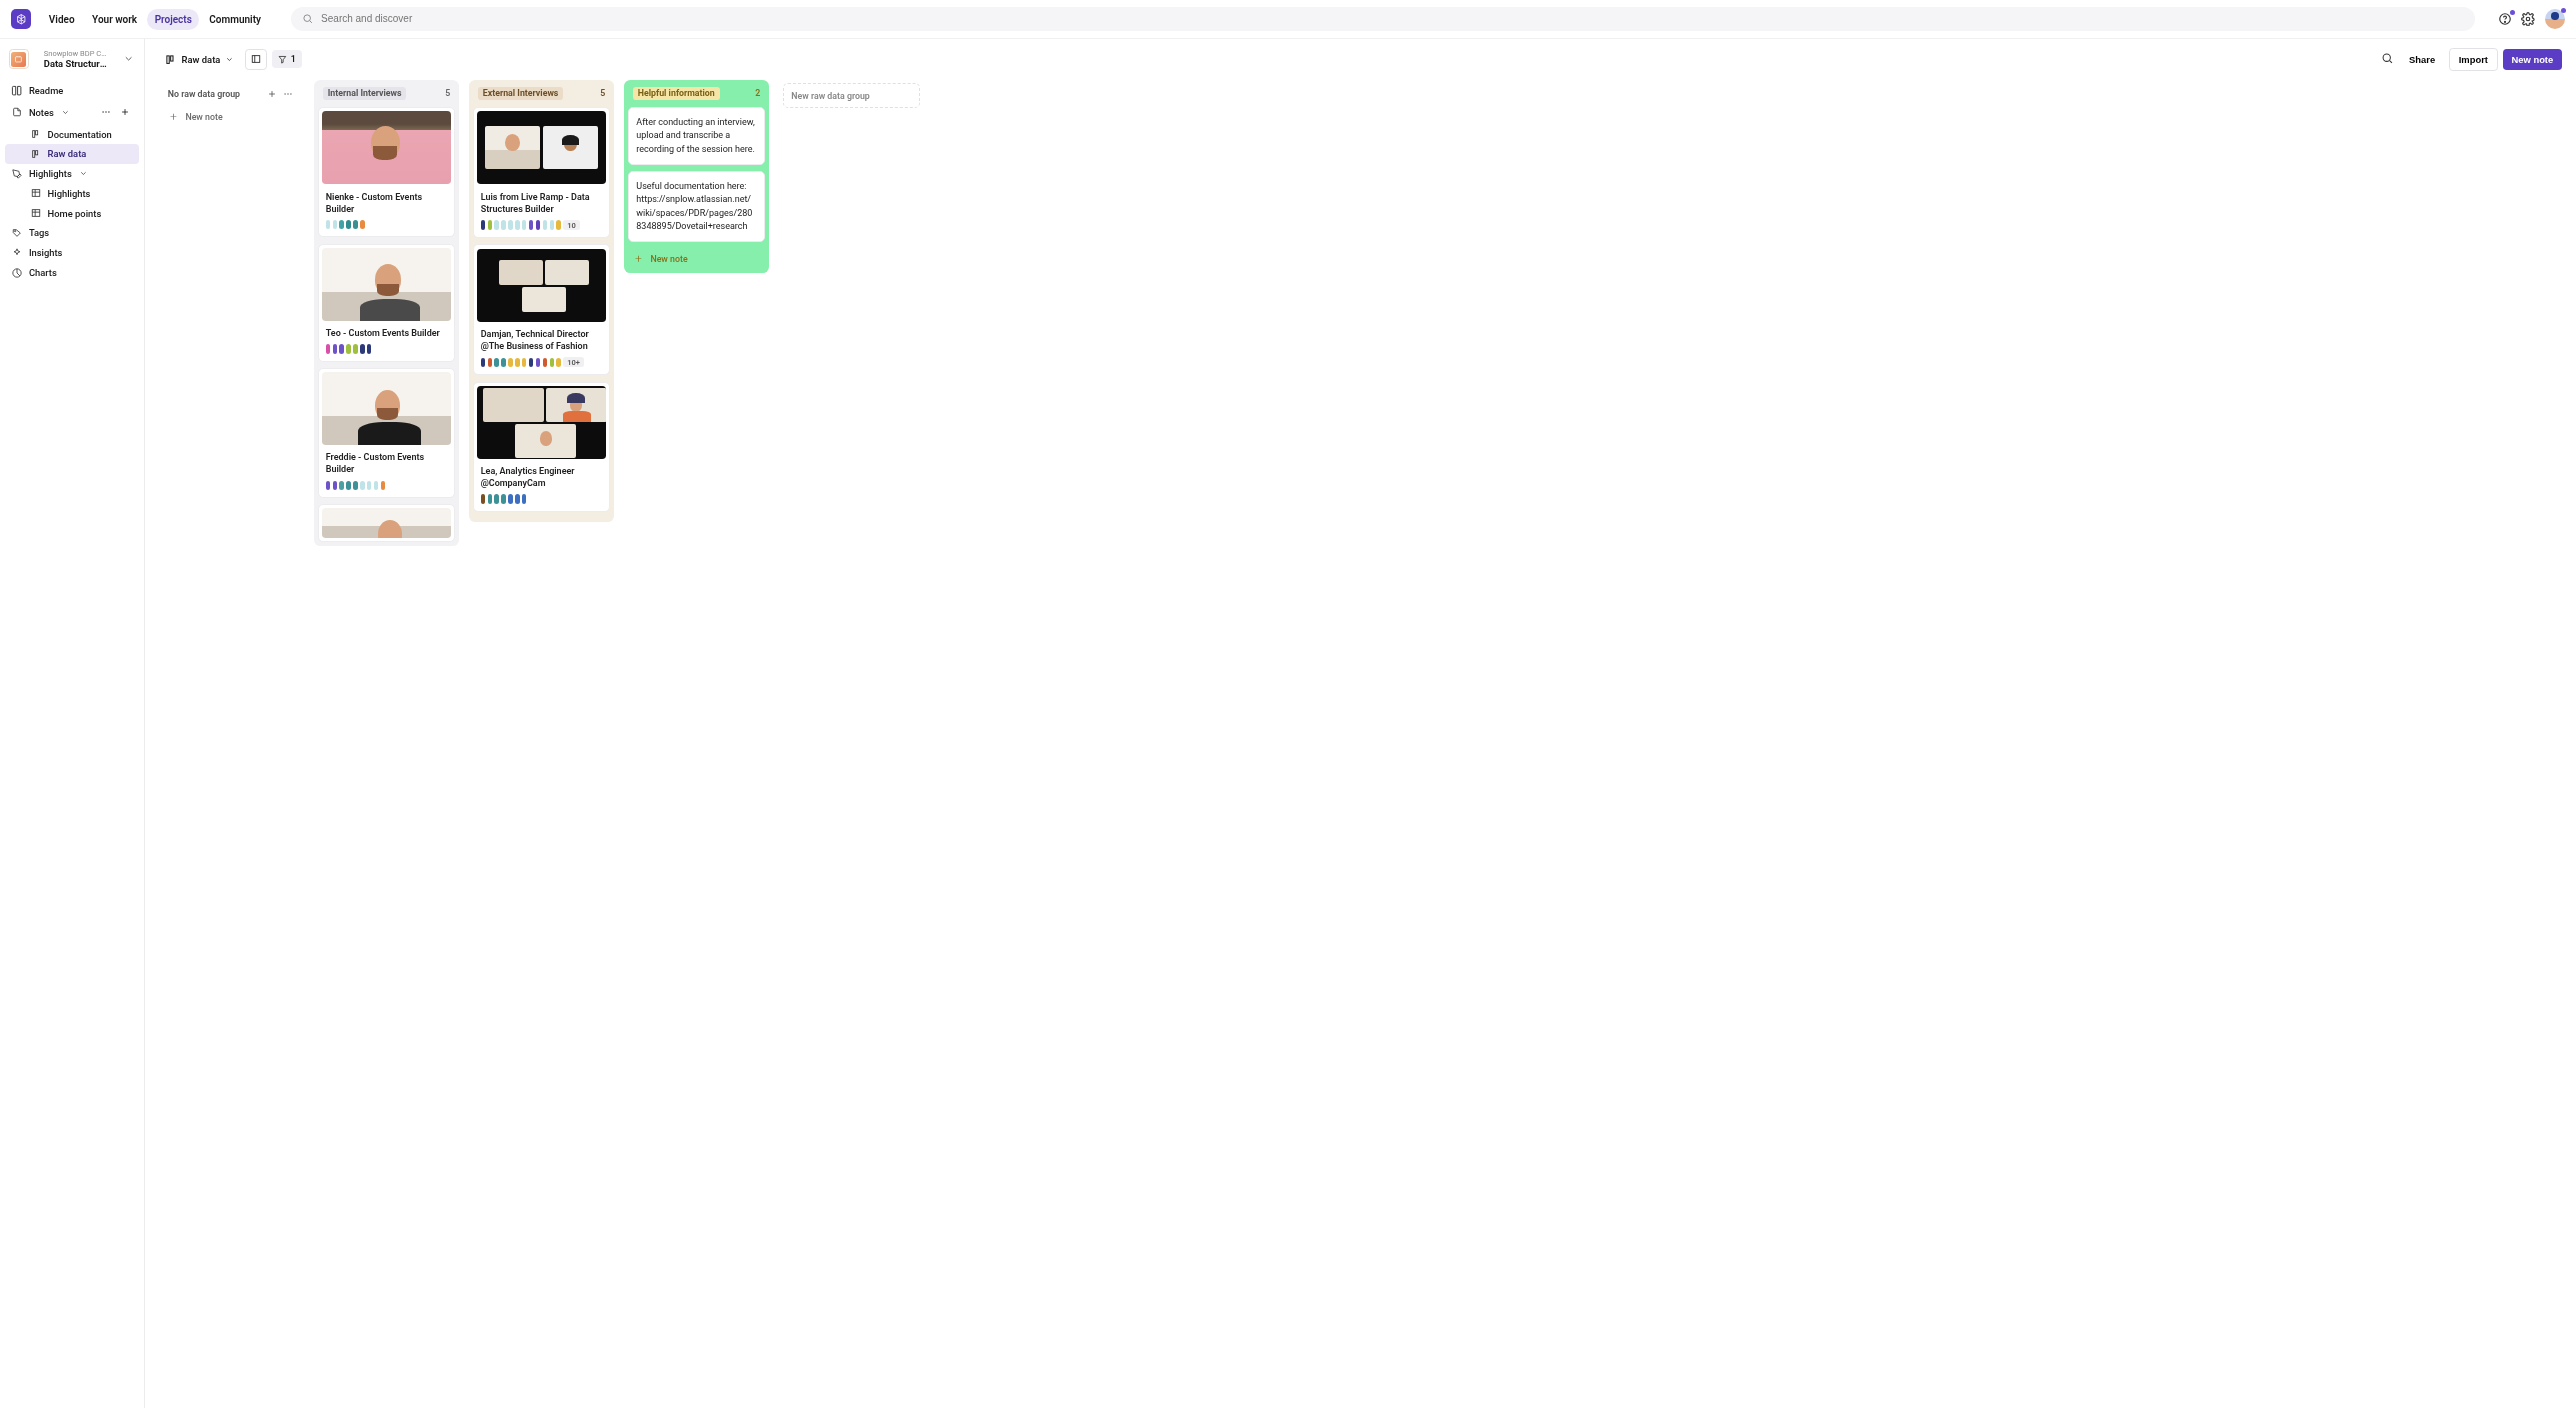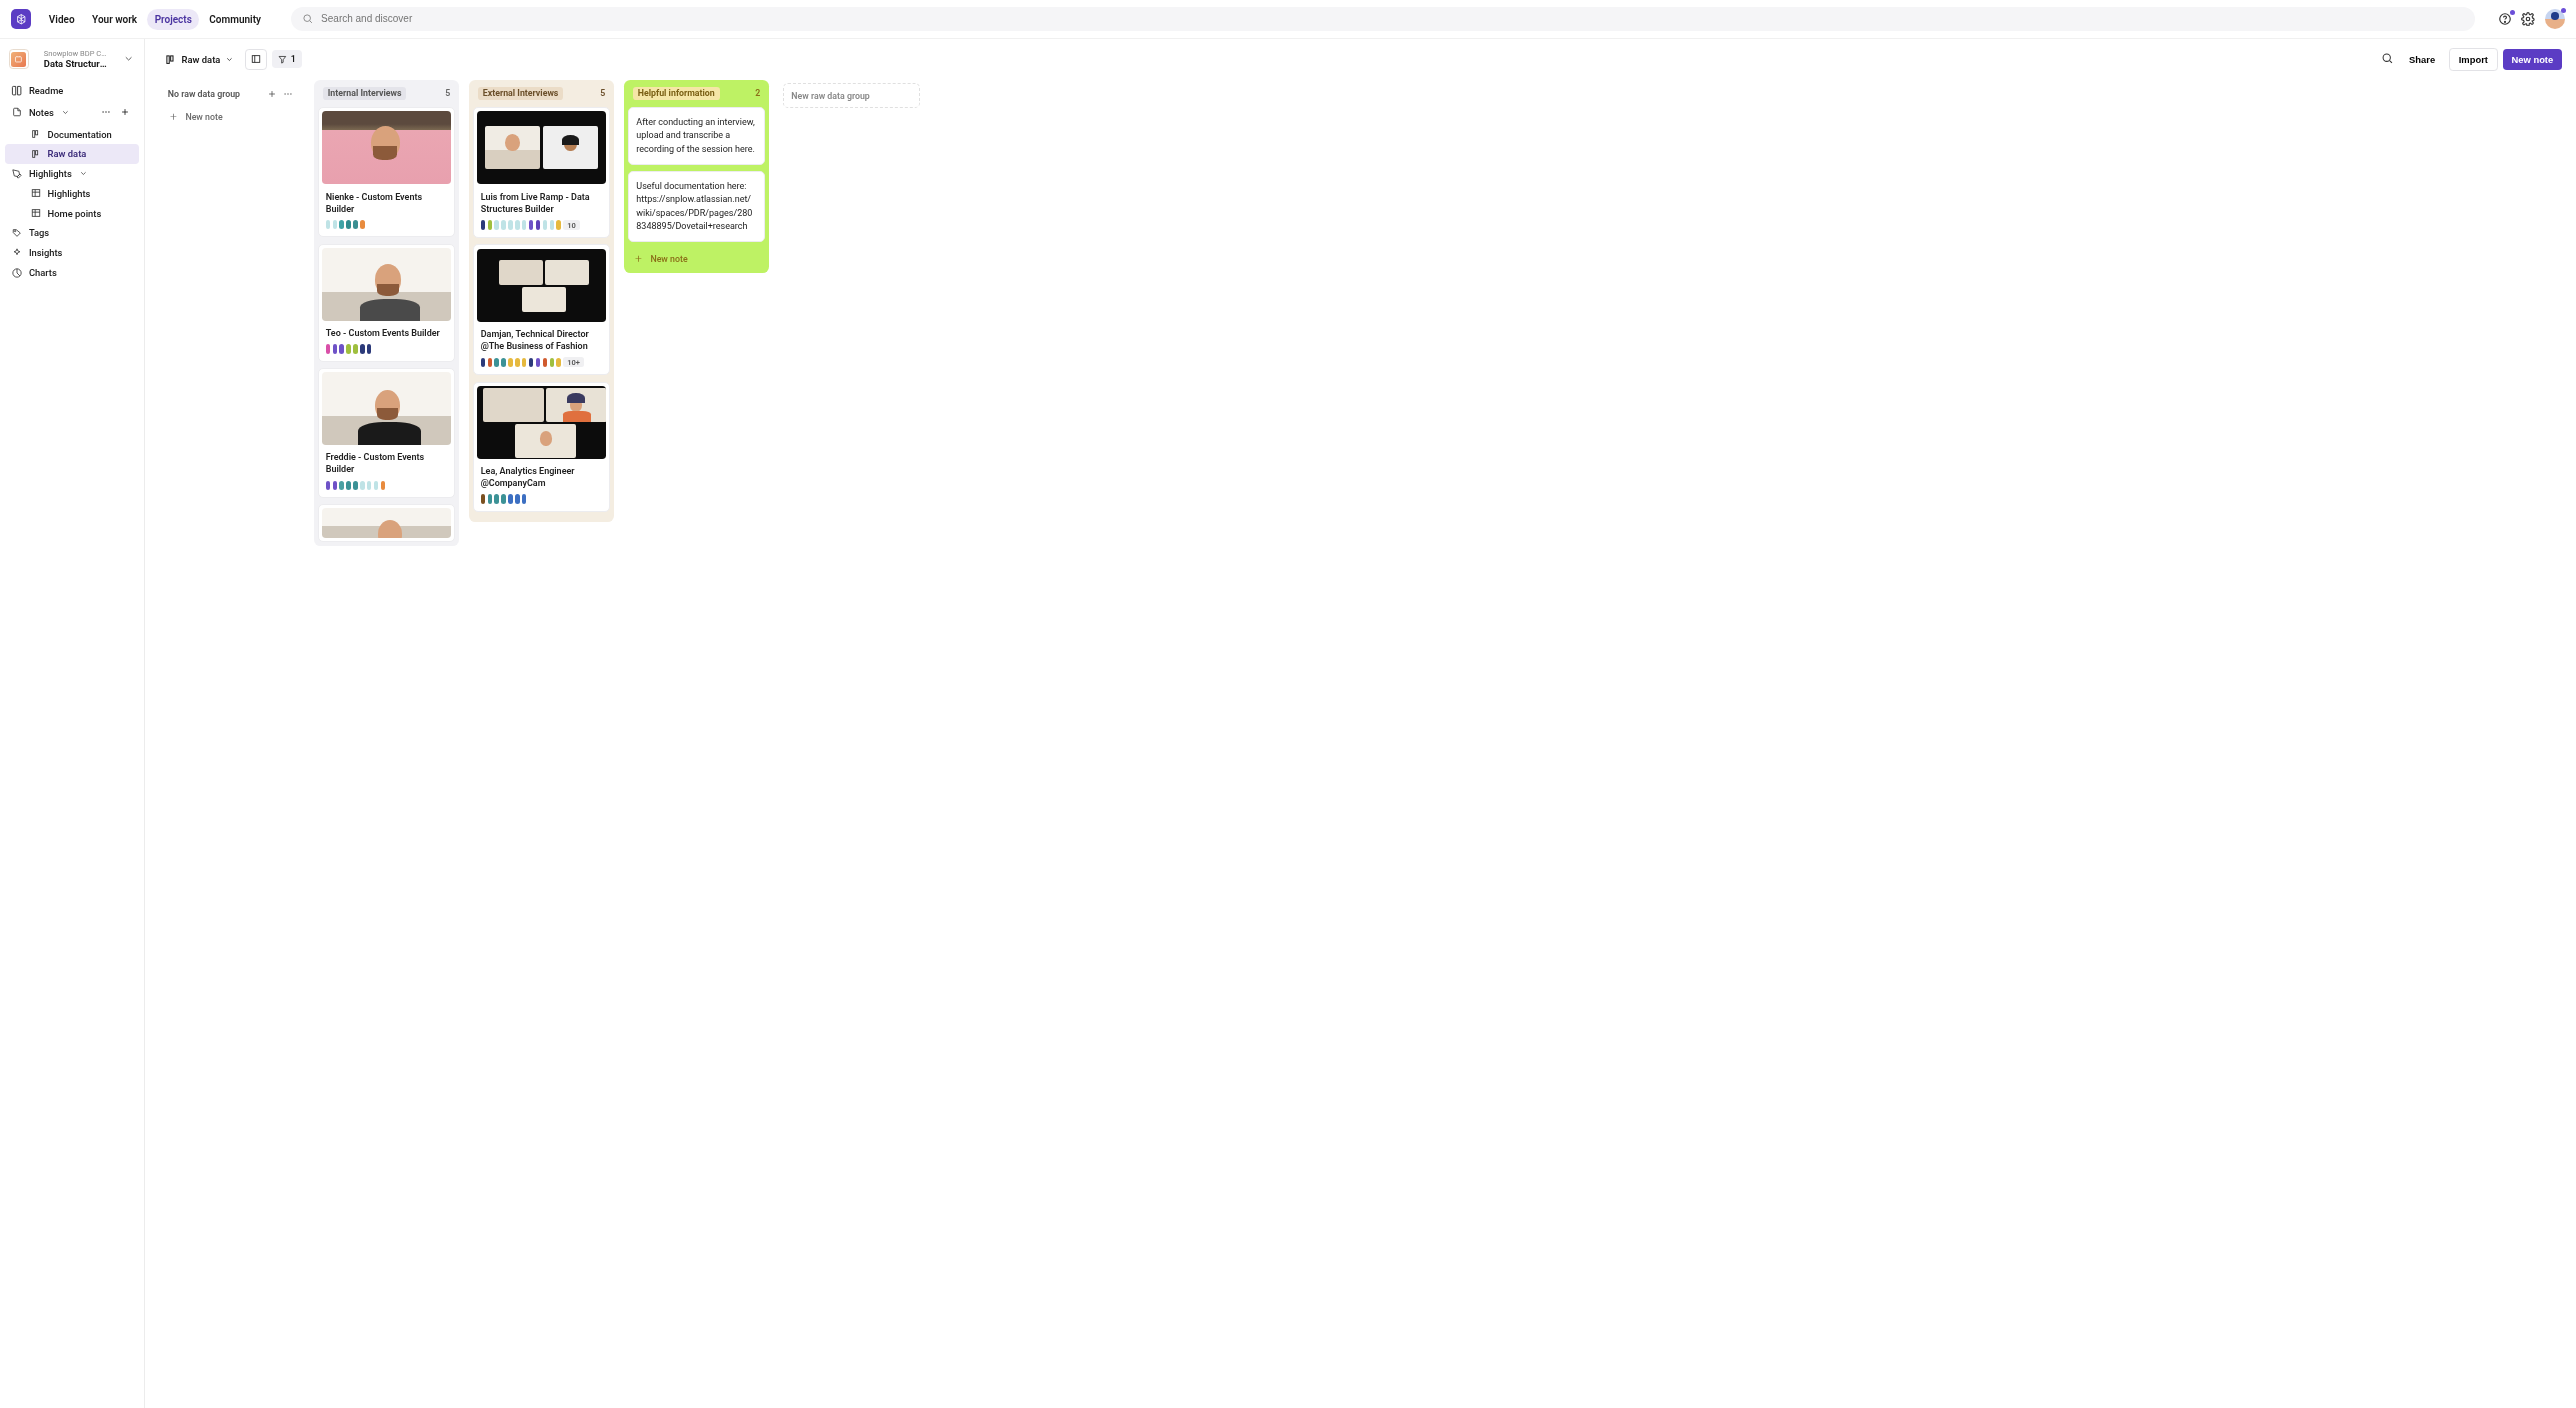--- a/index.html
+++ b/index.html
@@ -55,21 +55,21 @@
 .tb-btn.outline { border: 0.6px solid #e2e2e6; }
 .tb-btn.primary { background: #5b3cc4; color: #fff; }
 .tb-search { width: 14px; height: 14px; cursor: pointer; color: #333; }
 
 
 .board { flex: 1; display: flex; gap: 10px; padding: 0 14px 14px 14px; overflow-x: auto; align-items: flex-start; }
 .col { width: 145px; flex-shrink: 0; border-radius: 6.3px; padding: 3.8px; }
 .col.muted { background: transparent; }
 .col.grey { background: #f2f2f5; }
 .col.brown { background: #f4ede1; }
-.col.yellow { background: #bef264; }
+.col.yellow { background: #86efac; }
 .col.ghost { background: transparent; }
 
 .col-header { display: flex; align-items: center; padding: 3.8px 5px 5px 5px; }
 .col-title { font-size: 8.8px; font-weight: 700; padding: 1.3px 5px; border-radius: 3.1px; }
 .col.grey .col-title { background: #e4e4ea; color: #555; }
 .col.brown .col-title { background: #ebdcc7; color: #6b4f2a; }
 .col.yellow .col-title { background: #f5e6a7; color: #7a5f14; }
 .col-header .count { margin-left: auto; font-size: 8.8px; color: #6b4f2a; font-weight: 600; }
 .col.grey .col-header .count { color: #666; }
 .col.yellow .col-header .count { color: #8a6e18; }

